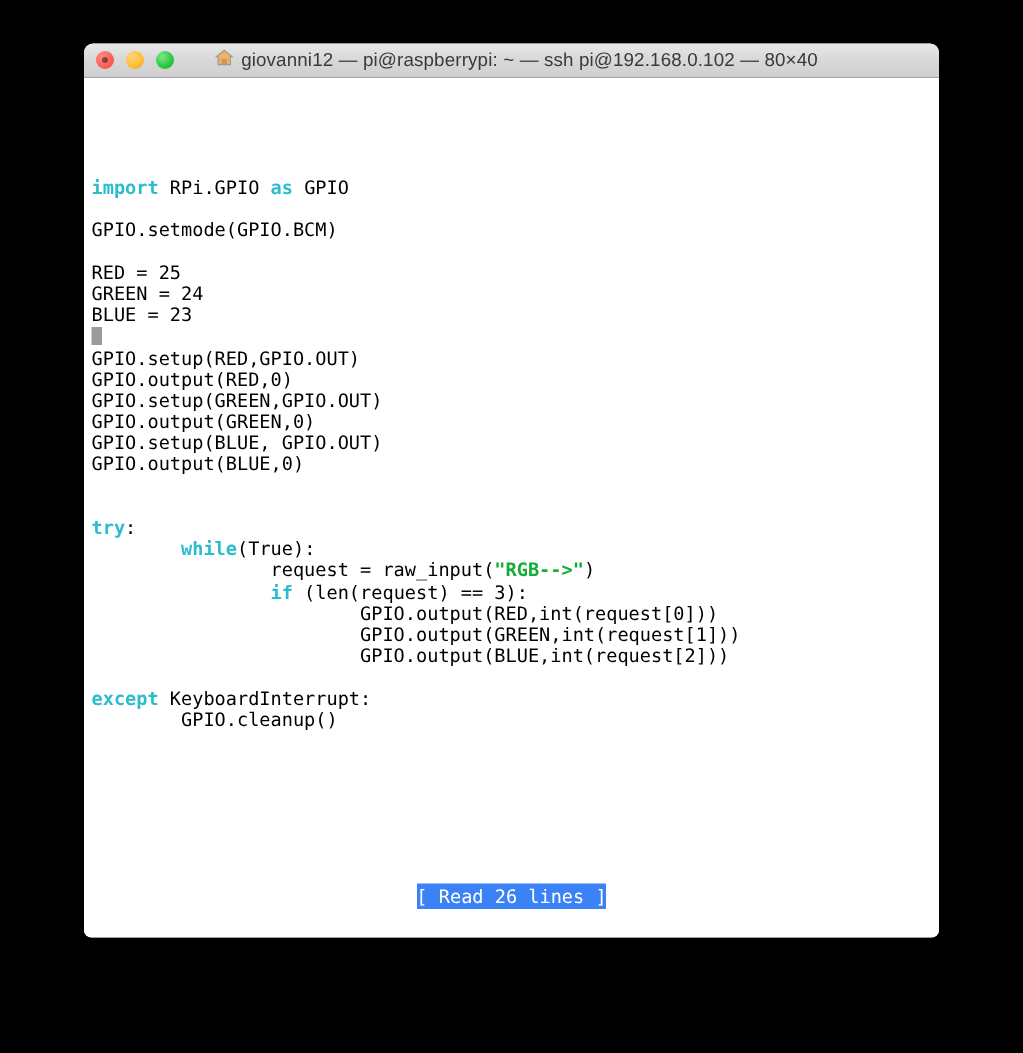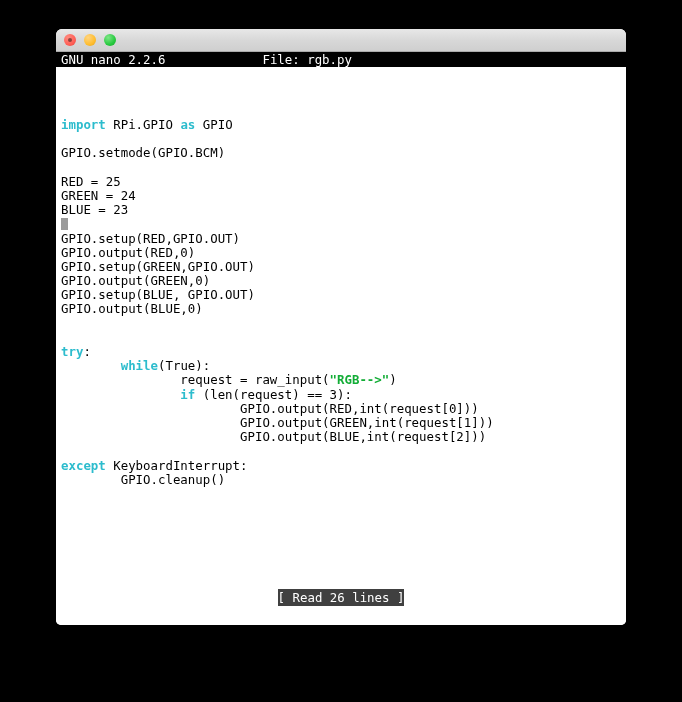--- a/index.html
+++ b/index.html
@@ -127,21 +127,21 @@
   .status-line {
     position: absolute;
     left: 0;
     top: 539px;
     width: 100%;
     text-align: center;
     white-space: pre;
     line-height: 14px;
   }
   .status-line .inv {
-    background: #404040;
+    background: #3b82f6;
     color: #ffffff;
     padding: 1px 0;
   }
 
   .shortcuts {
     position: absolute;
     left: 5px;
     top: 557px;
     width: 100%;
     white-space: pre;
@@ -154,25 +154,33 @@
 <div class="window">
 
   <div class="titlebar">
     <div class="lights">
       <div class="light close">
           <span class="dot"></span>
         </div>
       <div class="light min"></div>
       <div class="light max"></div>
     </div>
+    <div class="title-center">
+      <span class="home-icon">
+        <svg width="13" height="13" viewBox="0 0 16 16">
+          <path d="M8 1.8 L1.6 7.0 L3.0 7.0 L3.0 13.6 L13.0 13.6 L13.0 7.0 L14.4 7.0 Z" fill="#f2b25c" stroke="#9a9a9a" stroke-width="1"></path>
+          <rect x="6.3" y="9.2" width="3.4" height="4.4" fill="#d9954a" stroke="#9a9a9a" stroke-width="0.7"></rect>
+        </svg>
+      </span>
+      <span>giovanni12 — pi@raspberrypi: ~ — ssh pi@192.168.0.102 — 80×40</span>
+    </div>
   </div>
 
   <div class="terminal">
 
-    <div class="nano-header"><span>GNU nano 2.2.6</span><span>             </span><span>File: rgb.py</span></div>
 
     <div class="code-area"><div class="code-line"><span class="kw">import</span><span> RPi.GPIO </span><span class="kw">as</span><span> GPIO</span></div><div class="code-line">&nbsp;</div><div class="code-line"><span>GPIO.setmode(GPIO.BCM)</span></div><div class="code-line">&nbsp;</div><div class="code-line"><span>RED = 25</span></div><div class="code-line"><span>GREEN = 24</span></div><div class="code-line"><span>BLUE = 23</span></div><div class="code-line"><span class="cursor-block"></span></div><div class="code-line"><span>GPIO.setup(RED,GPIO.OUT)</span></div><div class="code-line"><span>GPIO.output(RED,0)</span></div><div class="code-line"><span>GPIO.setup(GREEN,GPIO.OUT)</span></div><div class="code-line"><span>GPIO.output(GREEN,0)</span></div><div class="code-line"><span>GPIO.setup(BLUE, GPIO.OUT)</span></div><div class="code-line"><span>GPIO.output(BLUE,0)</span></div><div class="code-line">&nbsp;</div><div class="code-line">&nbsp;</div><div class="code-line"><span class="kw">try</span><span>:</span></div><div class="code-line"><span>        </span><span class="kw">while</span><span>(True):</span></div><div class="code-line"><span>                request = raw_input(</span><span class="str">"RGB--&gt;"</span><span>)</span></div><div class="code-line"><span>                </span><span class="kw">if</span><span> (len(request) == 3):</span></div><div class="code-line"><span>                        GPIO.output(RED,int(request[0]))</span></div><div class="code-line"><span>                        GPIO.output(GREEN,int(request[1]))</span></div><div class="code-line"><span>                        GPIO.output(BLUE,int(request[2]))</span></div><div class="code-line">&nbsp;</div><div class="code-line"><span class="kw">except</span><span> KeyboardInterrupt:</span></div><div class="code-line"><span>        GPIO.cleanup()</span></div></div>
 
     <div class="status-line"><span class="inv">[ Read 26 lines ]</span></div>
 
     <div class="shortcuts">
       
       
     </div>
 

